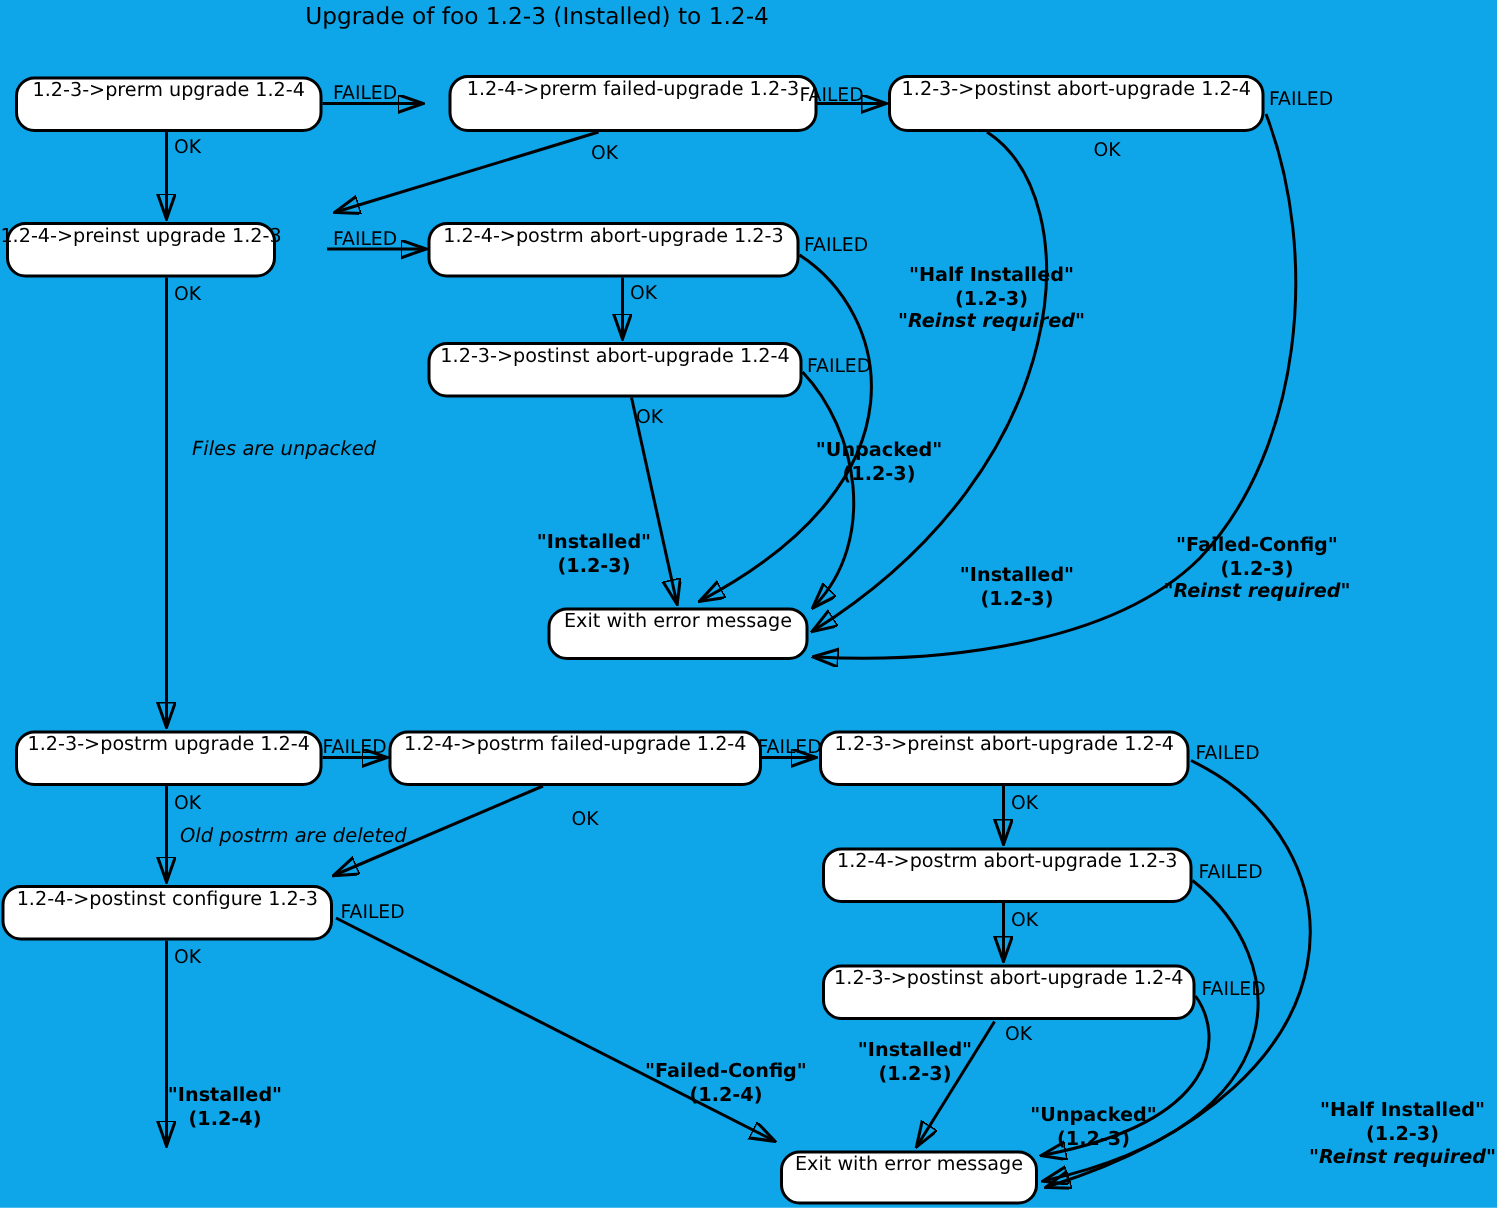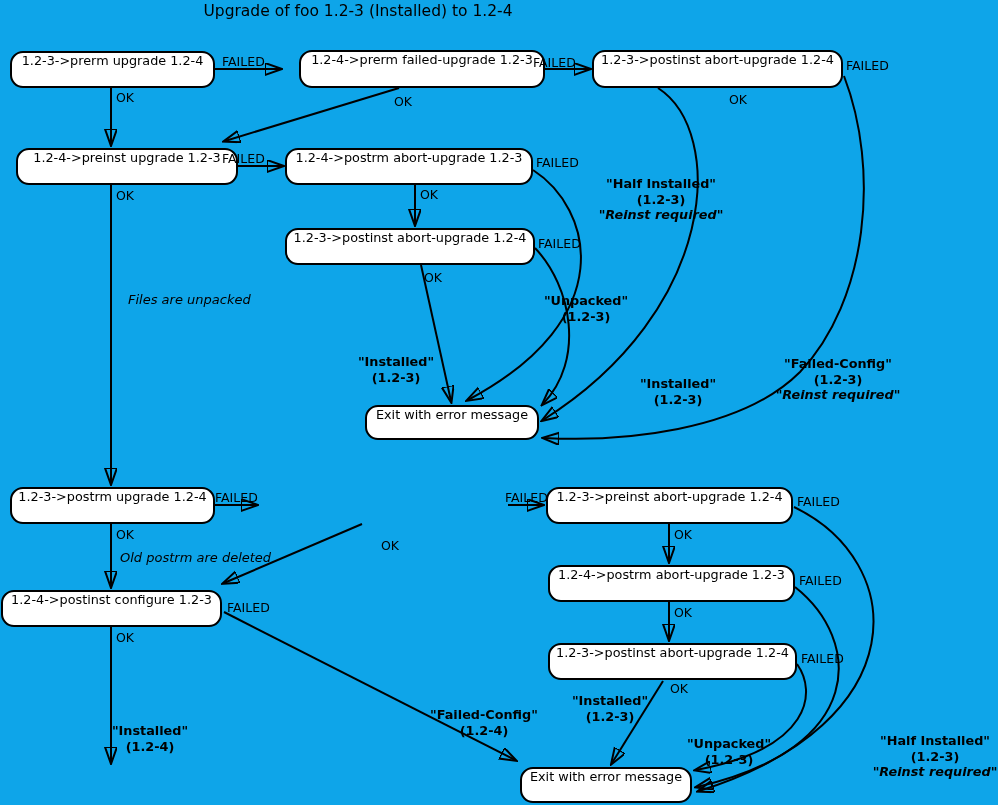--- a/index.html
+++ b/index.html
@@ -75,35 +75,38 @@
   <div class="node" style="left:10px;top:51px;width:205px;height:37px">
       <span>1.2-3-&gt;prerm upgrade 1.2-4</span>
     </div>
   <div class="node" style="left:299px;top:50px;width:246px;height:38px">
       <span>1.2-4-&gt;prerm failed-upgrade 1.2-3</span>
     </div>
   <div class="node" style="left:592px;top:50px;width:251px;height:38px">
       <span>1.2-3-&gt;postinst abort-upgrade 1.2-4</span>
     </div>
 
-  <div class="node" style="left:16px;top:148px;width:222px;height:37px">
+  <div class="node" style="left:4px;top:148px;width:180px;height:37px">
       <span>1.2-4-&gt;preinst upgrade 1.2-3</span>
     </div>
   <div class="node" style="left:285px;top:148px;width:248px;height:37px">
       <span>1.2-4-&gt;postrm abort-upgrade 1.2-3</span>
     </div>
   <div class="node" style="left:285px;top:228px;width:250px;height:37px">
       <span>1.2-3-&gt;postinst abort-upgrade 1.2-4</span>
     </div>
   <div class="node" style="left:365px;top:405px;width:174px;height:35px">
       <span>Exit with error message</span>
     </div>
 
   <div class="node" style="left:10px;top:487px;width:205px;height:37px">
       <span>1.2-3-&gt;postrm upgrade 1.2-4</span>
+    </div>
+  <div class="node" style="left:259px;top:487px;width:249px;height:37px">
+      <span>1.2-4-&gt;postrm failed-upgrade 1.2-4</span>
     </div>
   <div class="node" style="left:546px;top:487px;width:247px;height:37px">
       <span>1.2-3-&gt;preinst abort-upgrade 1.2-4</span>
     </div>
 
   <div class="node" style="left:1px;top:590px;width:221px;height:37px">
       <span>1.2-4-&gt;postinst configure 1.2-3</span>
     </div>
   <div class="node" style="left:548px;top:565px;width:247px;height:37px">
       <span>1.2-4-&gt;postrm abort-upgrade 1.2-3</span>

